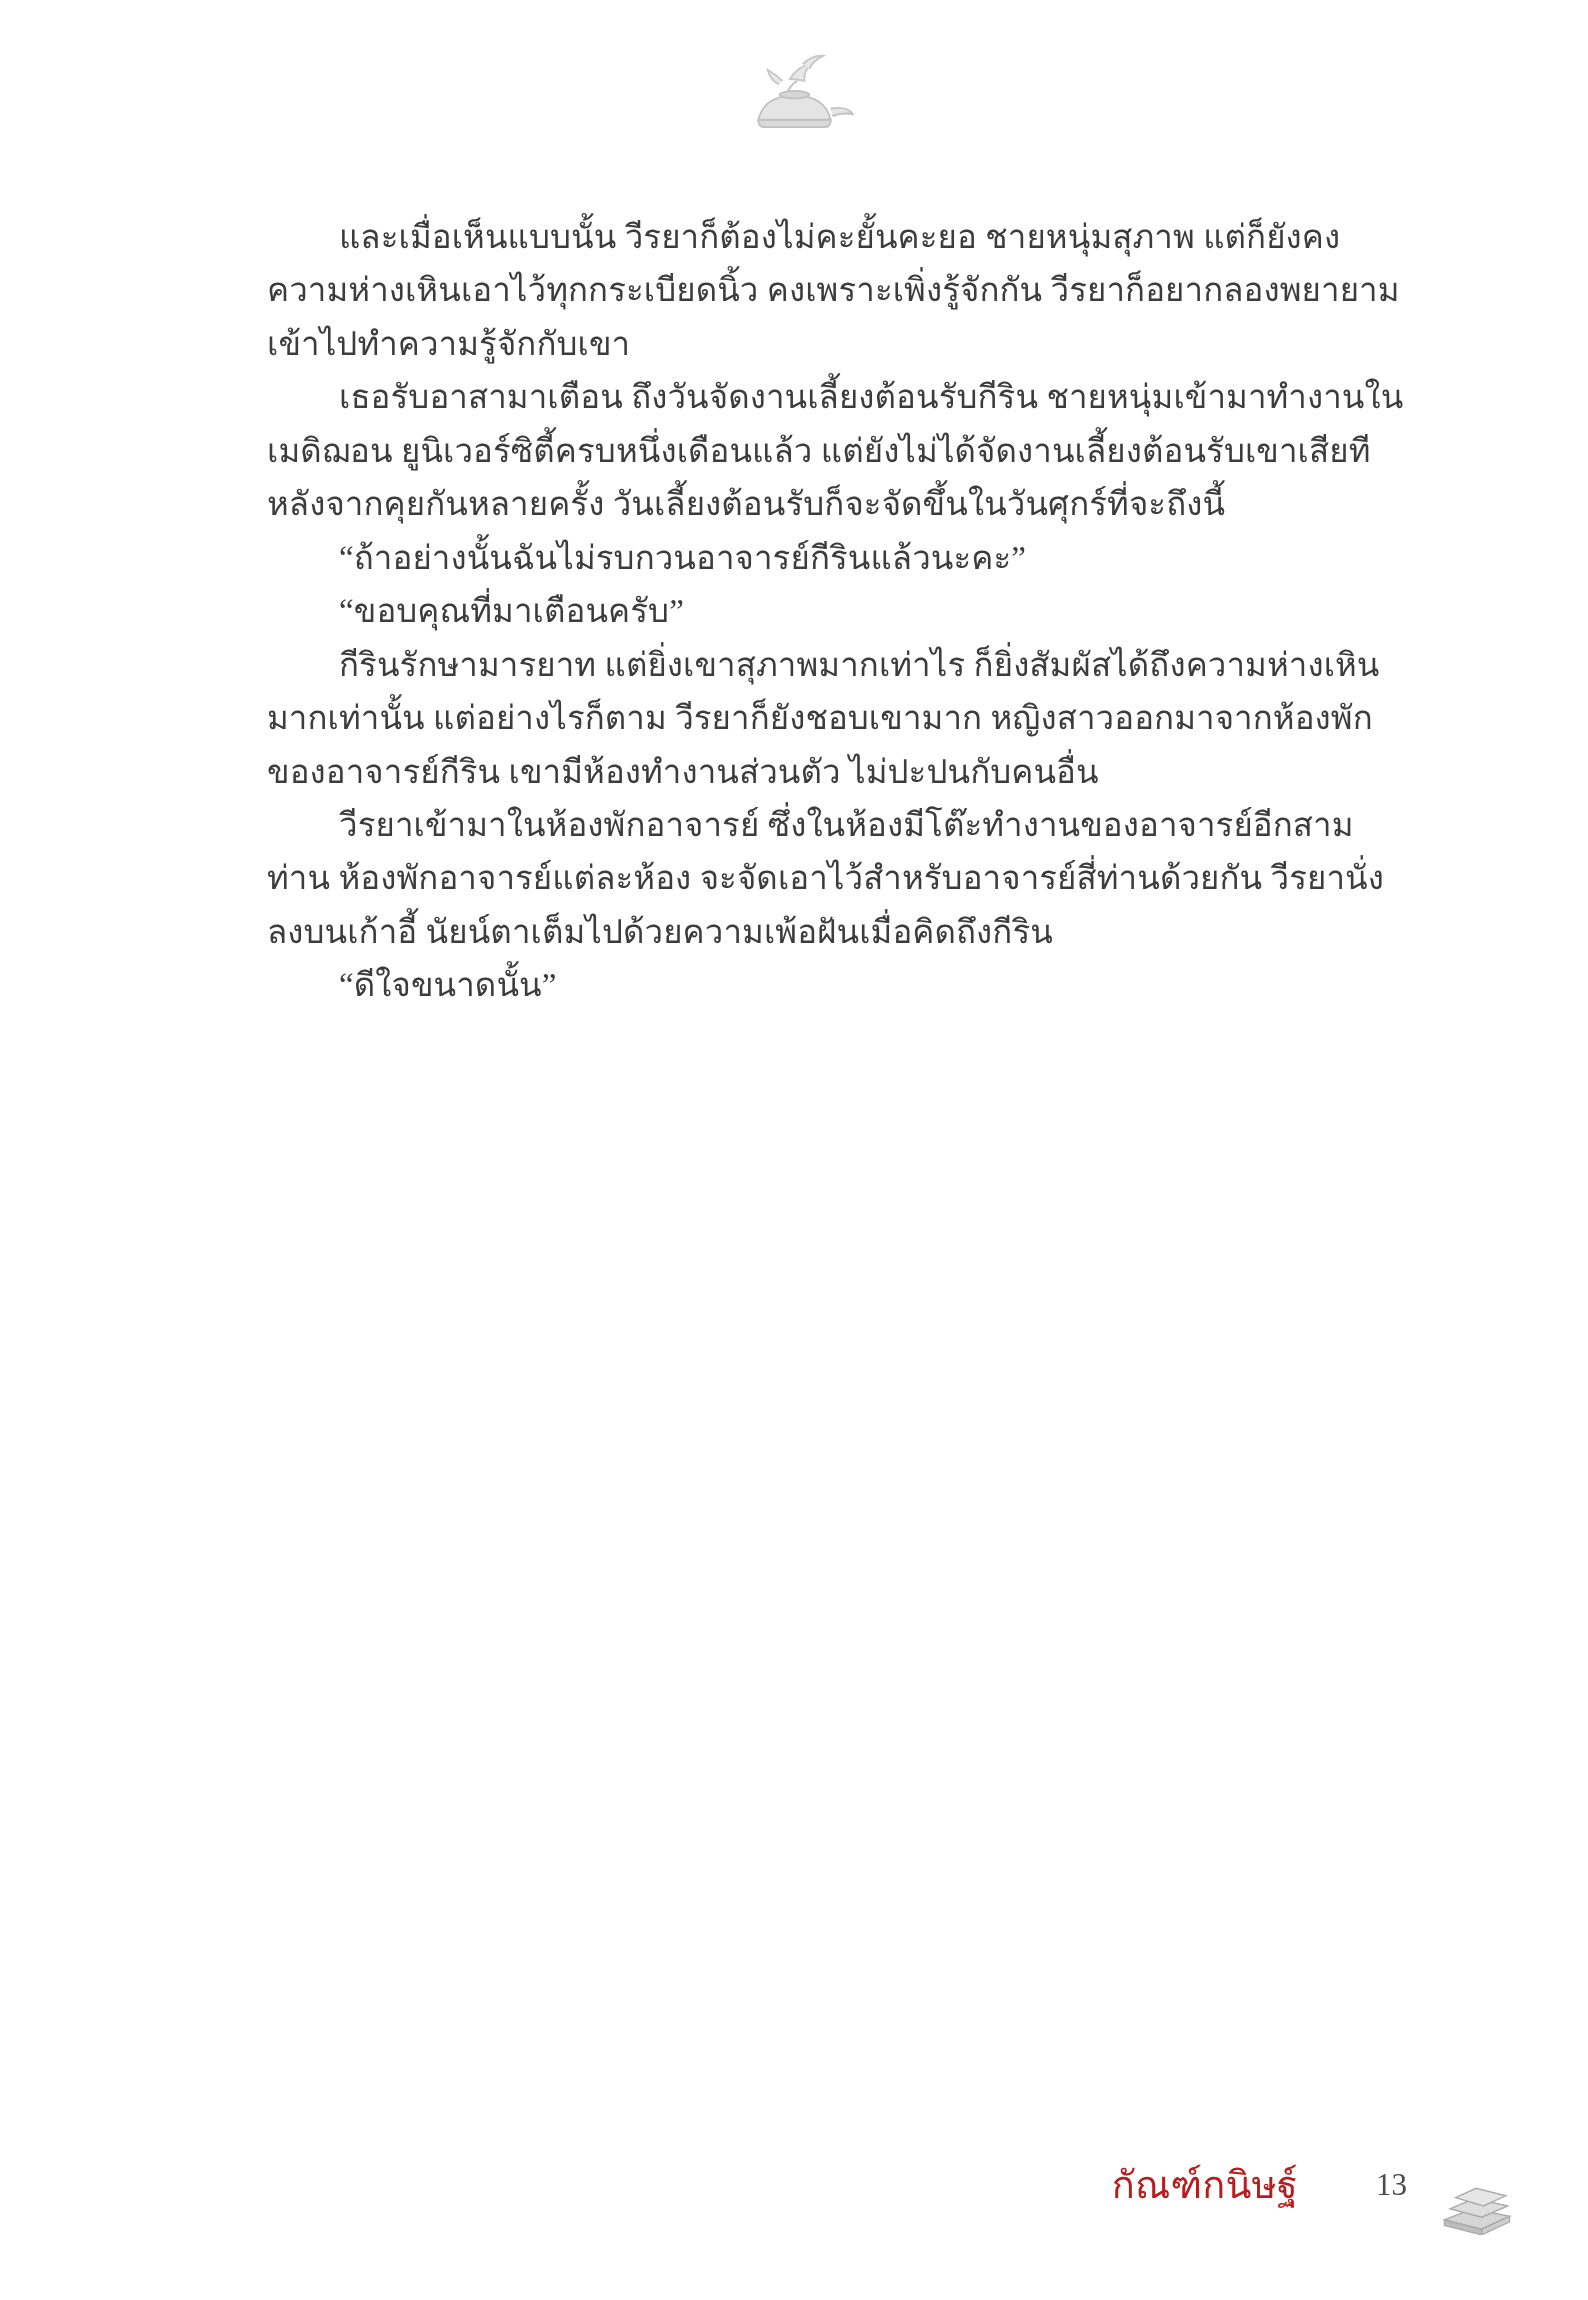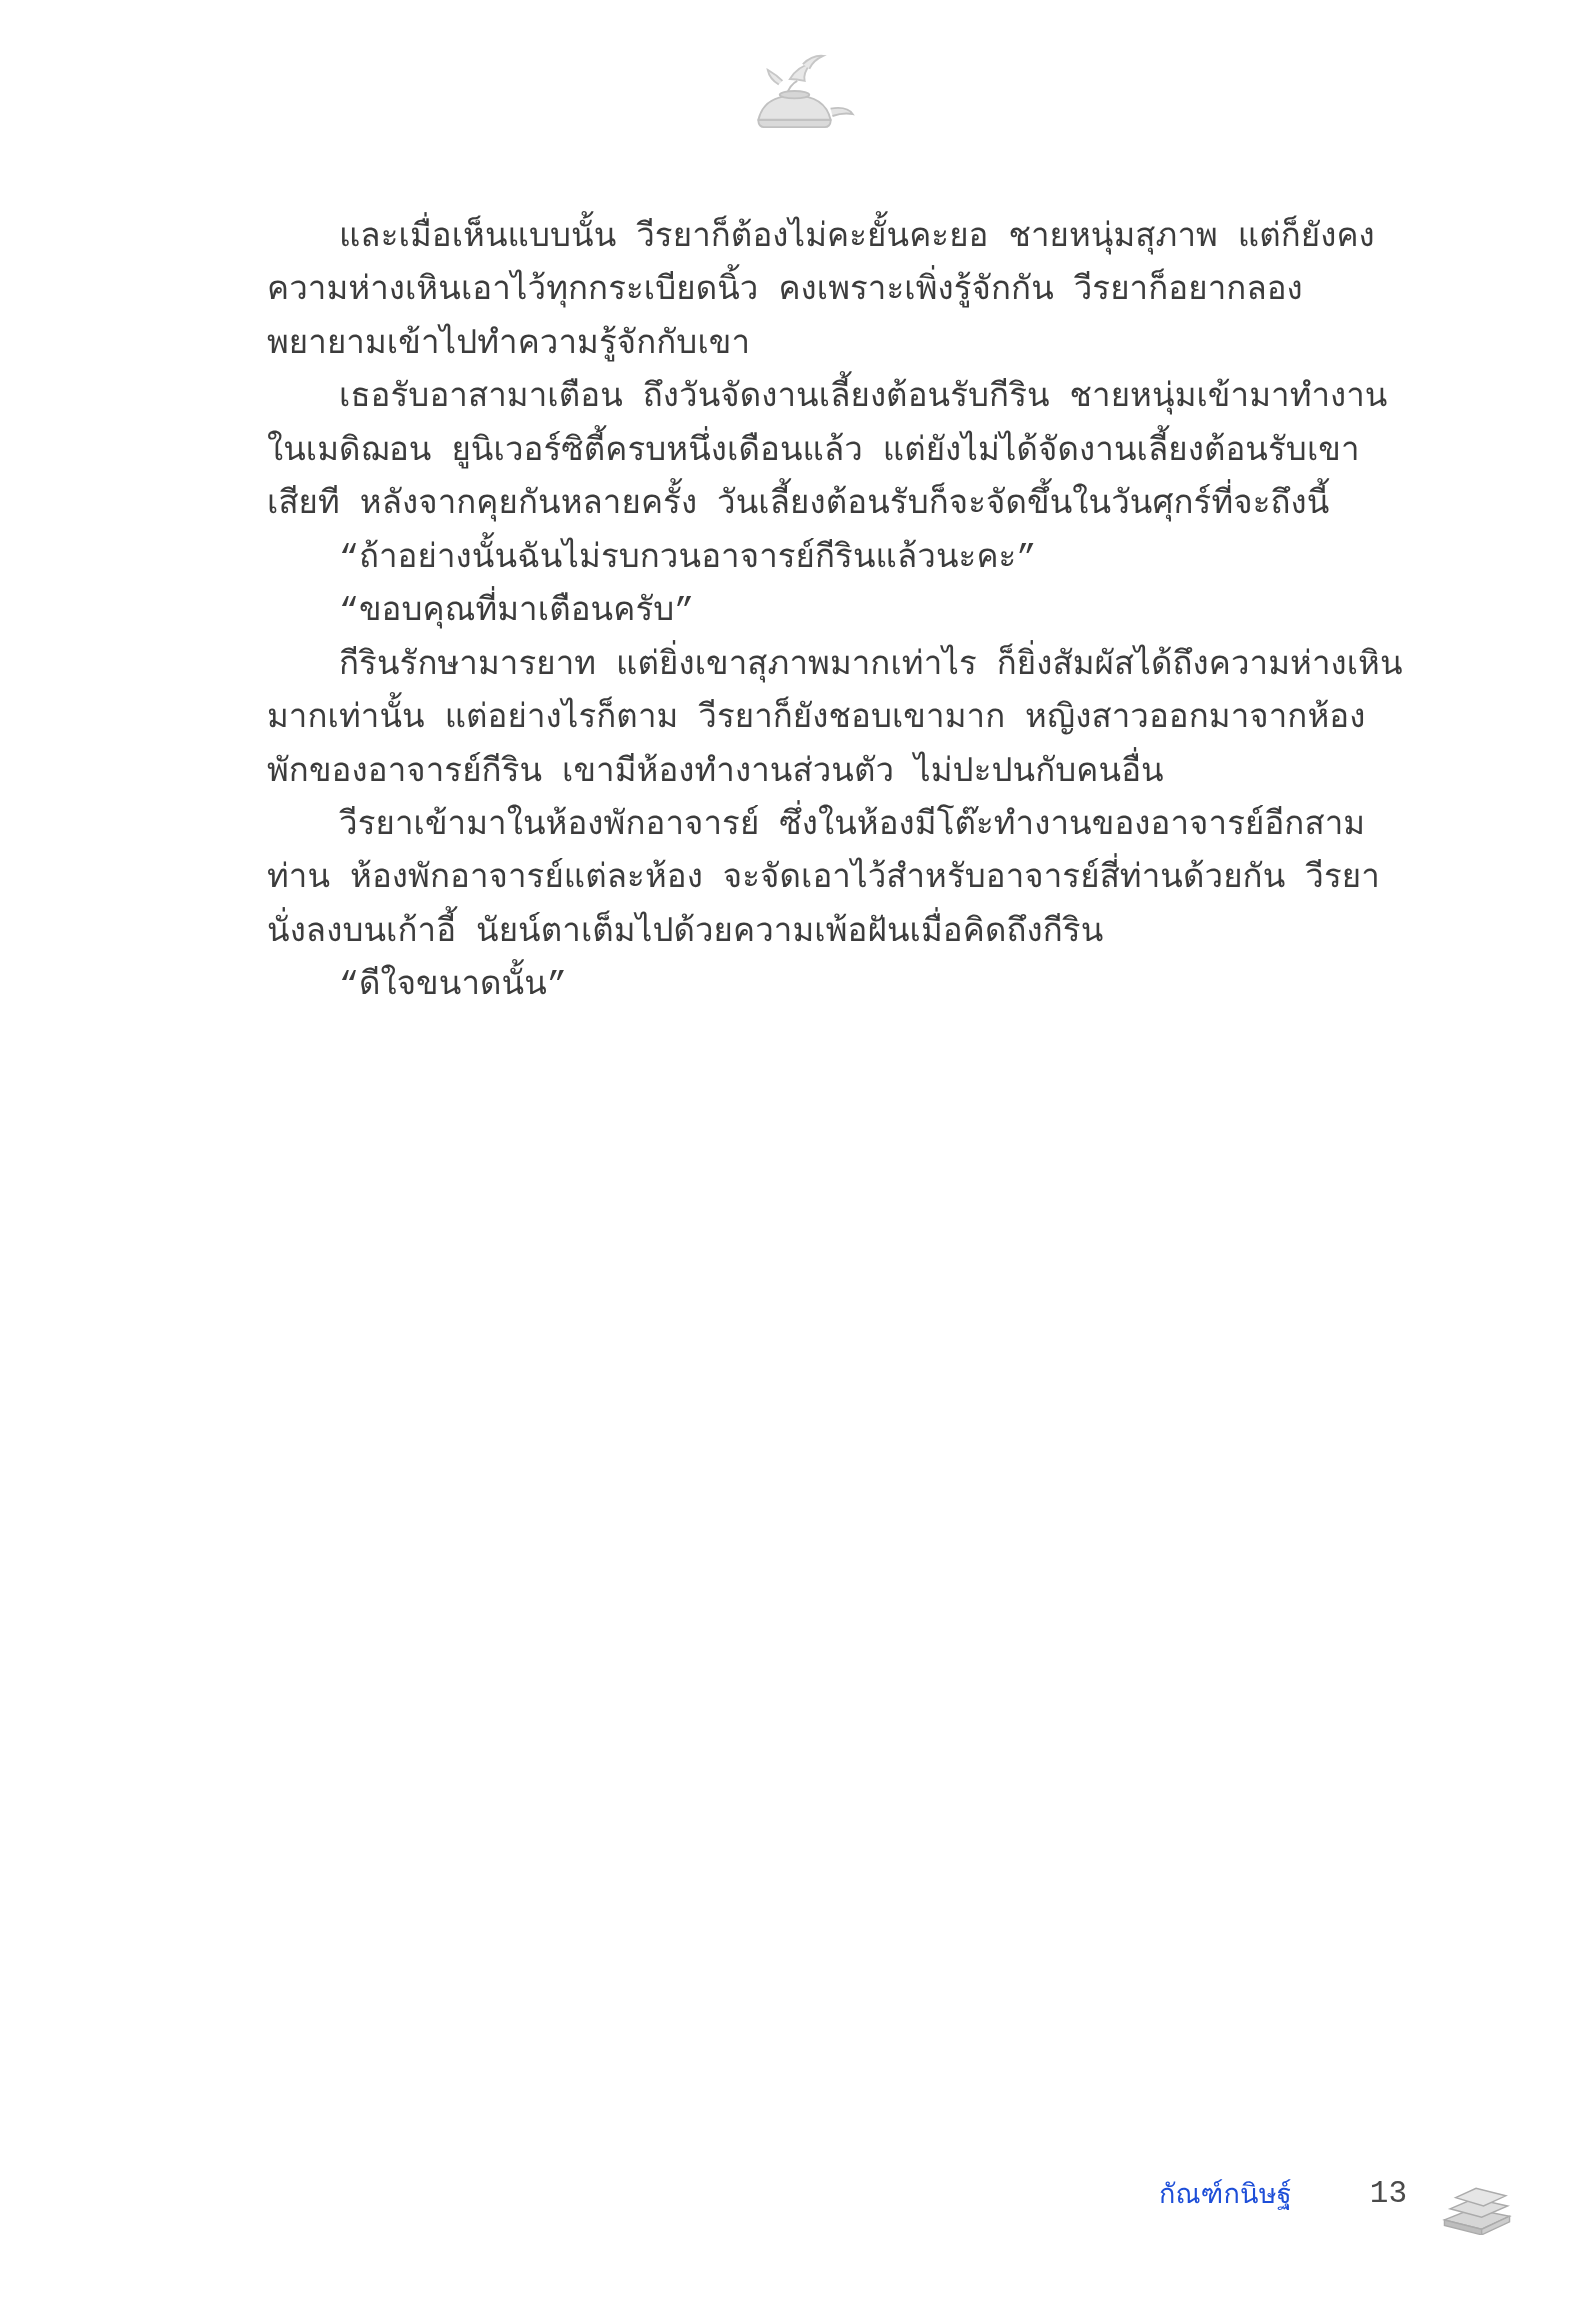--- a/index.html
+++ b/index.html
@@ -5,21 +5,21 @@
   html, body {
     margin: 0;
     padding: 0;
     background: #ffffff;
   }
   .page {
     position: relative;
     width: 1589px;
     height: 2300px;
     background: #ffffff;
-    font-family: Liberation Mono, monospace;
+    font-family: Liberation Serif, serif;
     box-sizing: border-box;
     overflow: hidden;
   }
 
   
   .header-ornament {
     position: absolute;
     top: 37px;
     left: 0;
     width: 100%;
@@ -57,22 +57,22 @@
   
   .footer {
     position: absolute;
     bottom: 85px;
     right: 182px;
     display: flex;
     align-items: center;
     gap: 32px;
   }
   .footer-title {
-    font-size: 27px;
-    color: #1d4ed8;
+    font-size: 38px;
+    color: #b91c1c;
     letter-spacing: 0.2px;
   }
   .footer-page {
     font-size: 31px;
     color: #4a4a4a;
     margin-left: 46px;
   }
   .books-icon {
     position: absolute;
     bottom: 65px;

